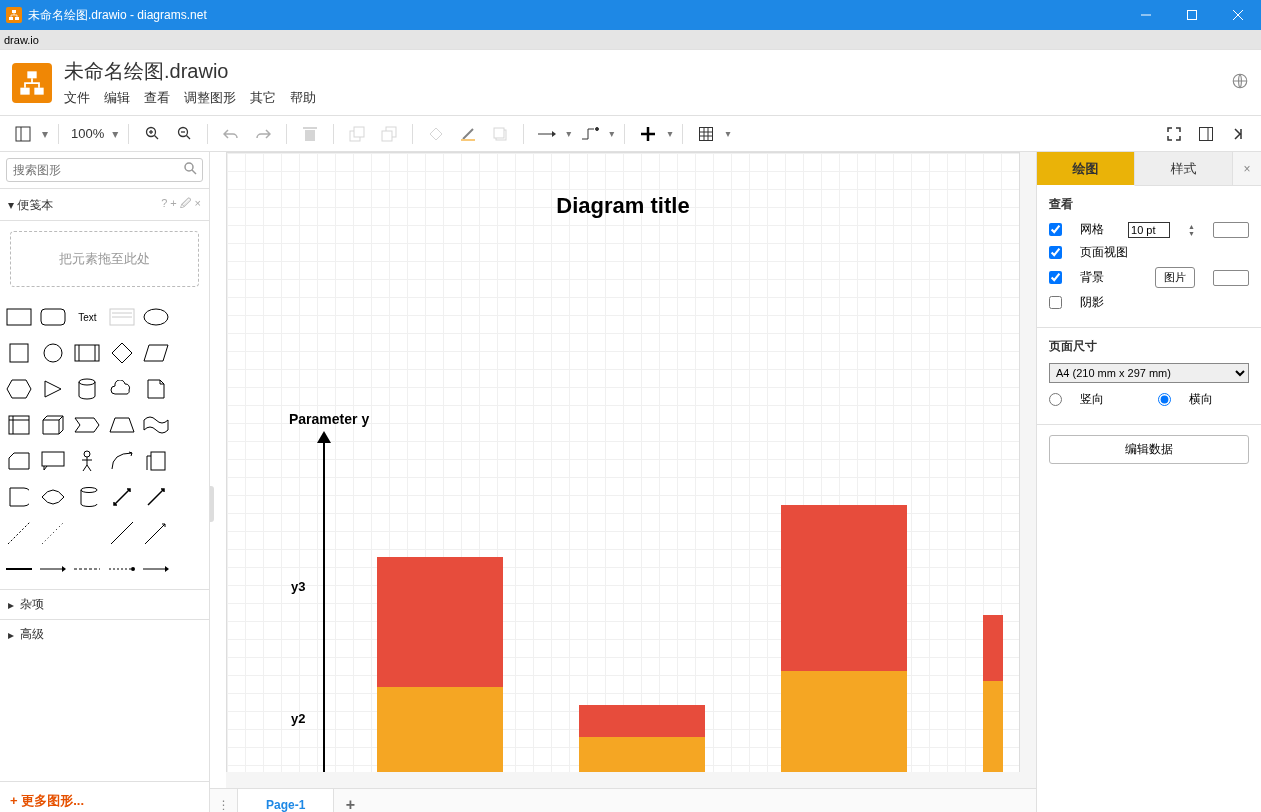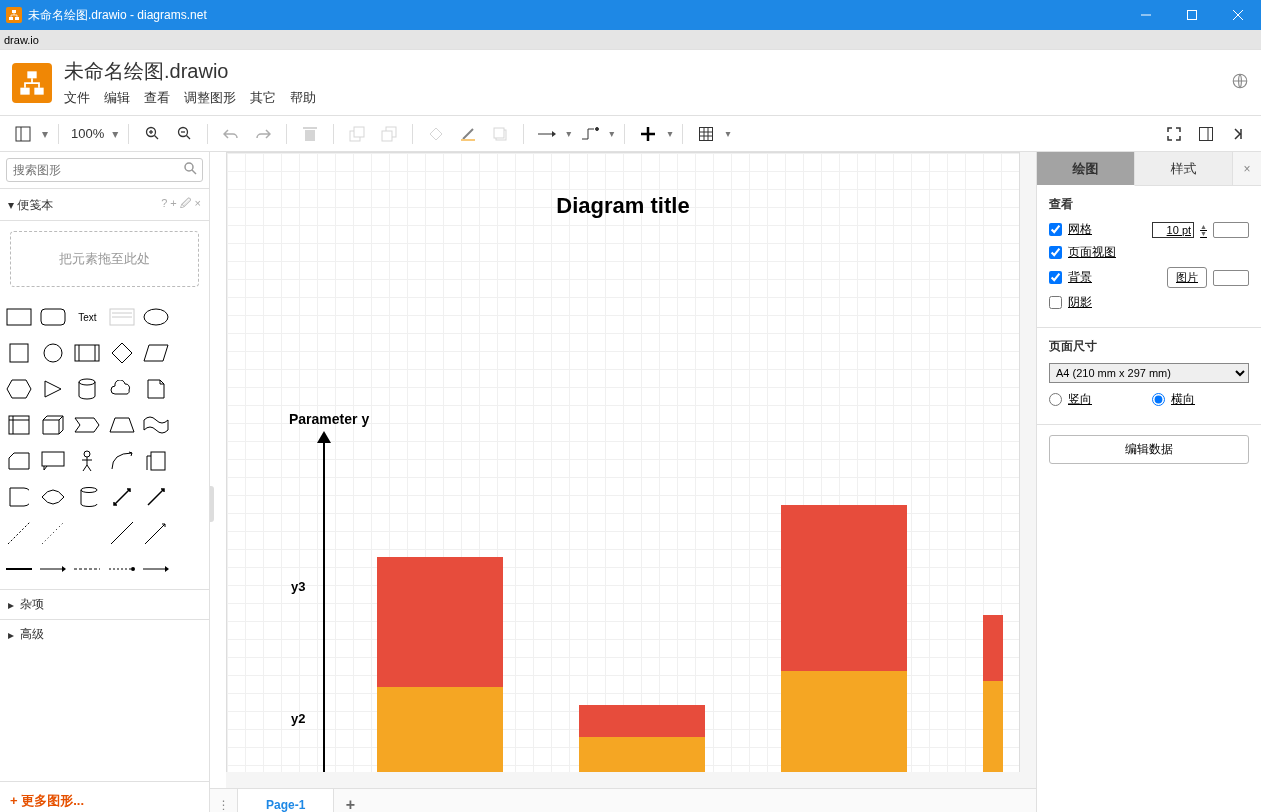--- a/index.html
+++ b/index.html
@@ -48,27 +48,27 @@
 .bar-seg { width: 100%; }
 .page-tabs { position: absolute; bottom: 0; left: 0; right: 0; height: 32px; border-top: 1px solid #e0e0e0; display: flex; align-items: center; background: #fafafa; }
 .page-ellipsis { width: 28px; text-align: center; color: #888; border-right: 1px solid #e0e0e0; height: 100%; display: flex; align-items: center; justify-content: center; }
 .page-tab { padding: 0 28px; height: 100%; display: flex; align-items: center; color: #1E88E5; font-weight: bold; border-right: 1px solid #e0e0e0; background: #fff; }
 .page-add { width: 32px; text-align: center; color: #666; font-size: 16px; font-weight: bold; }
 .scroll-v { position: absolute; top: 0; bottom: 32px; right: 0; width: 16px; background: #f5f5f5; }
 .scroll-h { position: absolute; bottom: 32px; left: 16px; right: 16px; height: 16px; background: #f5f5f5; }
 .panel-right { width: 225px; border-left: 1px solid #e0e0e0; }
 .panel-tabs { display: flex; height: 34px; border-bottom: 1px solid #e0e0e0; align-items: stretch; }
 .panel-tab { flex: 1; display: flex; align-items: center; justify-content: center; font-size: 13px; color: #333; background: #eee; border-right: 1px solid #e0e0e0; }
-.panel-tab.active { background: #a3a3a3; font-weight: bold; border-bottom: 1px solid #fff; margin-bottom: -1px; }
+.panel-tab.active { background: #eab308; font-weight: bold; border-bottom: 1px solid #fff; margin-bottom: -1px; }
 .panel-close { width: 28px; display: flex; align-items: center; justify-content: center; color: #888; background: #f5f5f5; }
 .panel-section { padding: 10px 12px; border-bottom: 1px solid #e0e0e0; }
 .panel-section h4 { font-size: 12px; margin-bottom: 8px; color: #333; }
-.prop-row { display: flex; align-items: center; margin-bottom: 6px; gap: 6px; font-size: 12px; text-decoration: underline; }
+.prop-row { display: flex; align-items: center; margin-bottom: 6px; gap: 18px; font-size: 12px; }
 .prop-row label { flex: 1; }
-.pt-input { width: 42px; border: 1px solid #333; font-size: 11px; text-align: right; padding: 1px 2px; }
+.pt-input { width: 42px; border: 1px solid #333; font-size: 11px; padding: 1px 2px; }
 .btn-small { border: 1px solid #888; border-radius: 3px; padding: 2px 8px; font-size: 11px; background: #fff; }
 .color-swatch { width: 36px; height: 16px; border: 1px solid #888; background: #fff; border-radius: 2px; }
 .panel-btn-full { display: block; width: 100%; padding: 5px; border: 1px solid #bbb; border-radius: 3px; background: #fff; font-size: 12px; margin-bottom: 6px; text-align: center; }
 select.full { width: 100%; font-size: 11px; padding: 2px; border: 1px solid #888; }
 .ruler-drag { position: absolute; left: -4px; top: 50%; width: 8px; height: 36px; background: #ddd; border-radius: 3px; }
 </style>
 </head>
 <body>
 
 <div class="titlebar">

